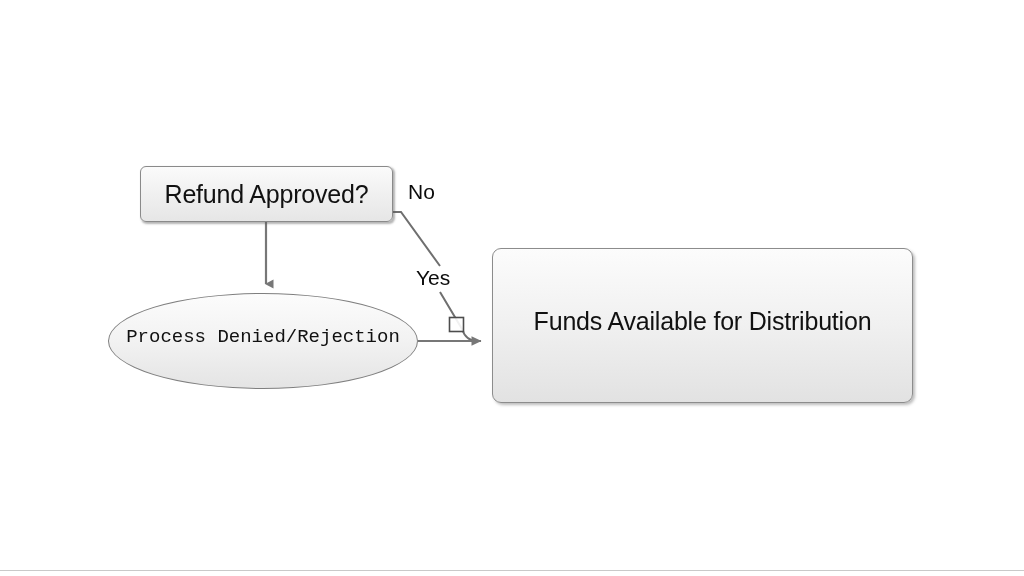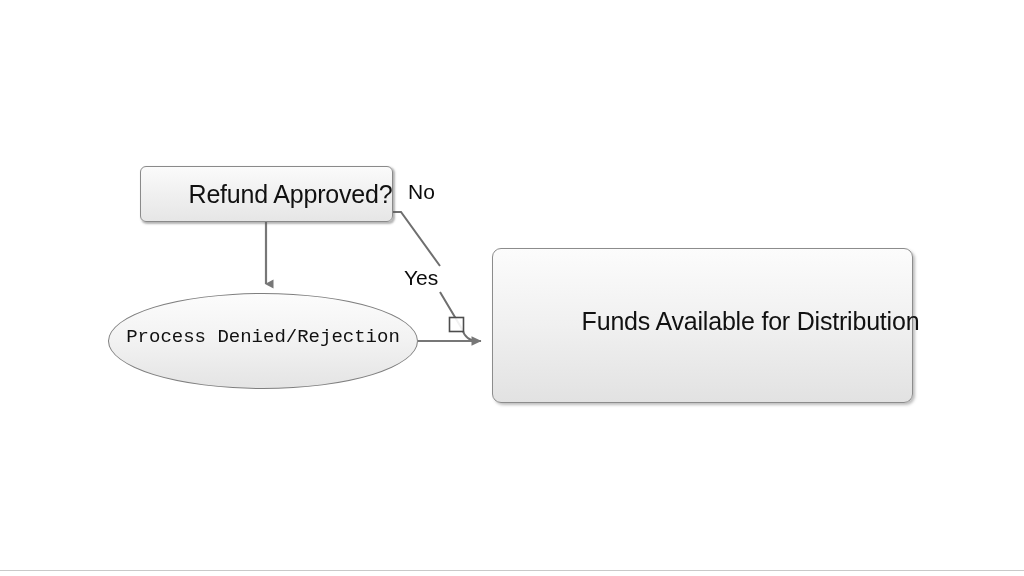--- a/index.html
+++ b/index.html
@@ -44,21 +44,20 @@
     box-shadow: 1.5px 1.5px 2px rgba(90,90,90,0.45);
     box-sizing: border-box;
   }
   #decision-label {
     left: 140px;
     top: 178px;
     width: 253px;
     font-size: 25px;
     line-height: 32px;
     letter-spacing: -0.2px;
-    padding-left: 24px;
   }
   
   #process-node {
     position: absolute;
     left: 108px;
     top: 293px;
     width: 310px;
     height: 96px;
     border: 1.6px solid #7f7f7f;
     border-radius: 50%;
@@ -86,37 +85,36 @@
     box-shadow: 2px 2px 3px rgba(90,90,90,0.4);
     box-sizing: border-box;
   }
   #terminal-label {
     left: 492px;
     top: 305px;
     width: 421px;
     font-size: 25px;
     line-height: 32px;
     letter-spacing: -0.2px;
-    padding-left: 48px;
   }
   
   .edge-label {
     position: absolute;
     color: #0b0b0b;
     font-size: 21px;
     line-height: 28px;
     white-space: nowrap;
     pointer-events: none;
   }
   #label-no {
     left: 408px;
     top: 178px;
   }
   #label-yes {
-    left: 404px;
+    left: 416px;
     top: 264px;
   }
   
   #slide-bottom-rule {
     position: absolute;
     left: 0;
     top: 570px;
     width: 1024px;
     height: 1px;
     background: #c9c9c9;

